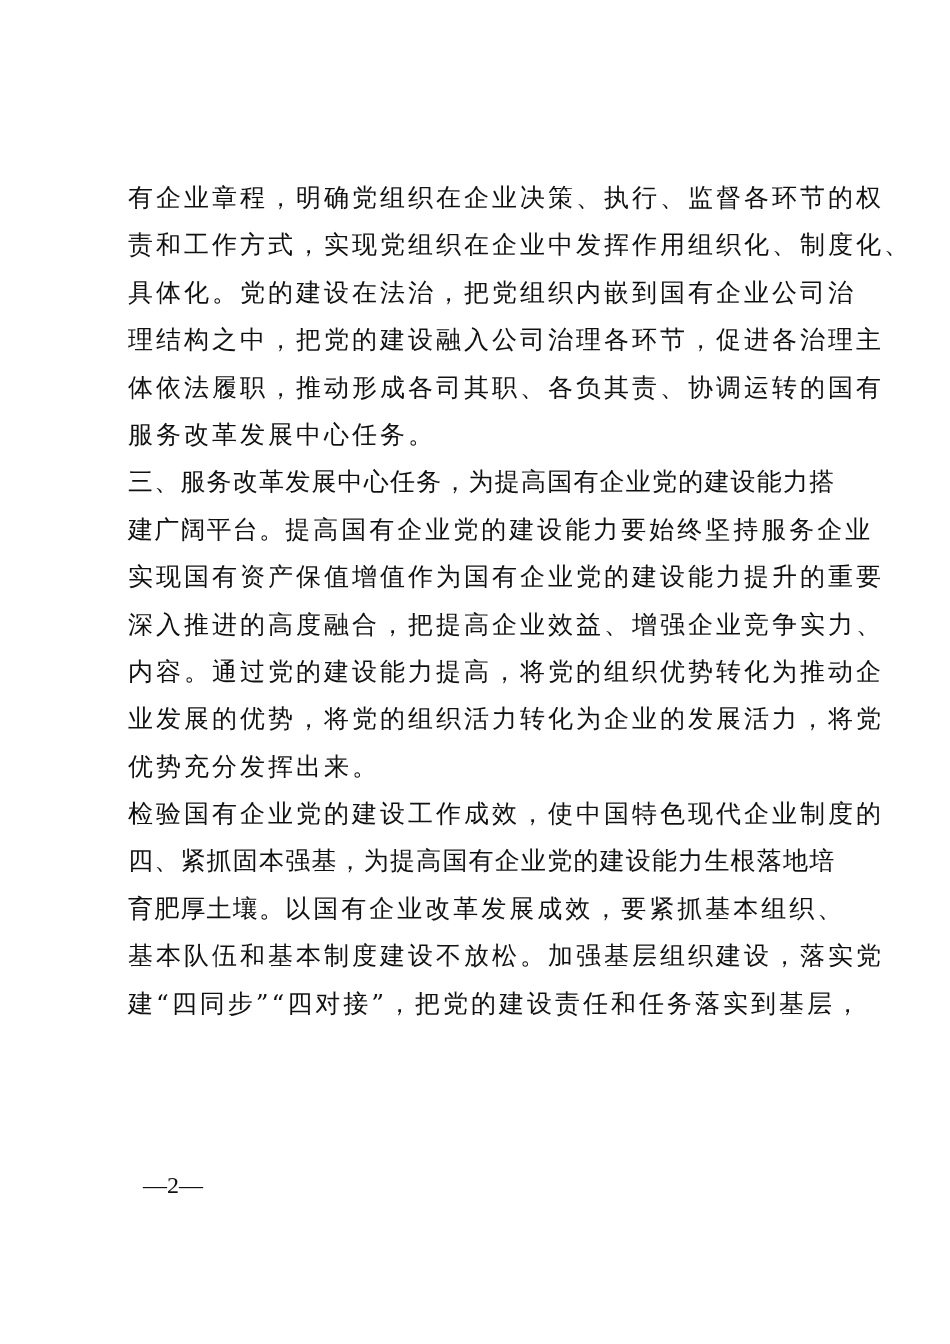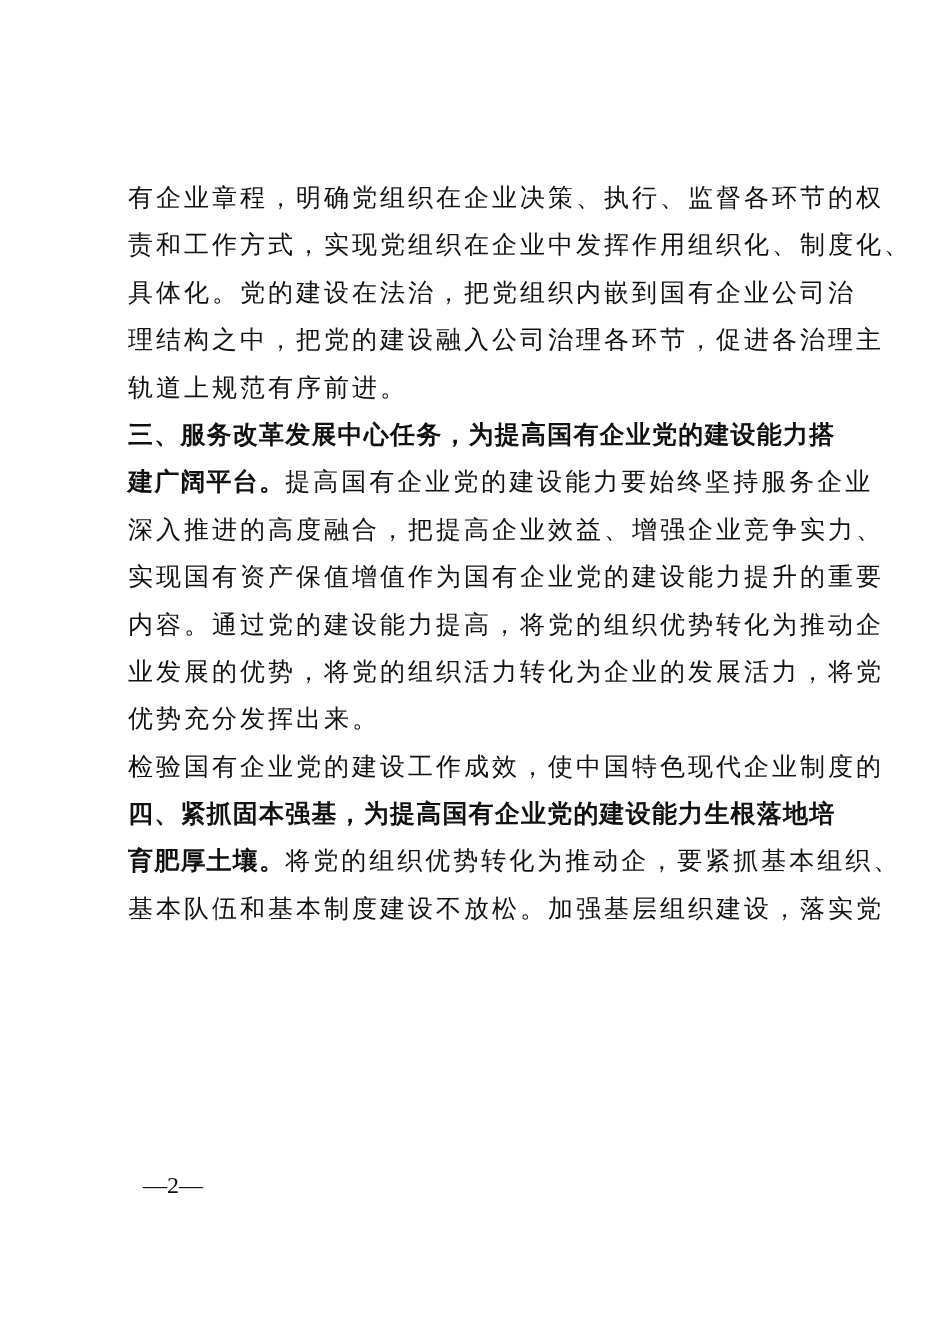--- a/index.html
+++ b/index.html
@@ -32,21 +32,21 @@
     }
     .line {
       height: 47.4px;
       line-height: 47.4px;
       font-size: 25px;
       white-space: nowrap;
       letter-spacing: 3px;
     }
     .bold {
       font-family: "DejaVu Sans", "Liberation Sans", sans-serif;
-      font-weight: bold;
+      font-weight: normal;
       letter-spacing: 1.2px;
     }
     .footer {
       position: absolute;
       left: 143px;
       top: 1172px;
       font-family: "Liberation Serif", "DejaVu Serif", serif;
       font-size: 24px;
       color: #111;
       letter-spacing: 0px;
@@ -54,28 +54,30 @@
   </style>
 </head>
 <body>
 
 <div class="page">
   <div class="body-text">
     <div class="line"><span class="bold"></span><span>有企业章程，明确党组织在企业决策、执行、监督各环节的权</span></div>
     <div class="line"><span class="bold"></span><span>责和工作方式，实现党组织在企业中发挥作用组织化、制度化、</span></div>
     <div class="line"><span class="bold"></span><span>具体化。党的建设在法治，把党组织内嵌到国有企业公司治</span></div>
     <div class="line"><span class="bold"></span><span>理结构之中，把党的建设融入公司治理各环节，促进各治理主</span></div>
-    <div class="line"><span class="bold"></span><span>轨道上规范有序前进。</span></div>
+    <div class="line"><span class="bold"></span><span>体依法履职，推动形成各司其职、各负其责、协调运转的国有</span></div>
+    <div class="line"><span class="bold"></span><span>服务改革发展中心任务。</span></div>
     <div class="line"><span class="bold">三、服务改革发展中心任务，为提高国有企业党的建设能力搭</span><span></span></div>
     <div class="line"><span class="bold">建广阔平台。</span><span>提高国有企业党的建设能力要始终坚持服务企业</span></div>
+    <div class="line"><span class="bold"></span><span>实现国有资产保值增值作为国有企业党的建设能力提升的重要</span></div>
     <div class="line"><span class="bold"></span><span>深入推进的高度融合，把提高企业效益、增强企业竞争实力、</span></div>
-    <div class="line"><span class="bold"></span><span>实现国有资产保值增值作为国有企业党的建设能力提升的重要</span></div>
     <div class="line"><span class="bold"></span><span>内容。通过党的建设能力提高，将党的组织优势转化为推动企</span></div>
     <div class="line"><span class="bold"></span><span>业发展的优势，将党的组织活力转化为企业的发展活力，将党</span></div>
     <div class="line"><span class="bold"></span><span>优势充分发挥出来。</span></div>
     <div class="line"><span class="bold"></span><span>检验国有企业党的建设工作成效，使中国特色现代企业制度的</span></div>
     <div class="line"><span class="bold">四、紧抓固本强基，为提高国有企业党的建设能力生根落地培</span><span></span></div>
-    <div class="line"><span class="bold">育肥厚土壤。</span><span>将党的组织优势转化为推动企，要紧抓基本组织、</span></div>
+    <div class="line"><span class="bold">育肥厚土壤。</span><span>以国有企业改革发展成效，要紧抓基本组织、</span></div>
     <div class="line"><span class="bold"></span><span>基本队伍和基本制度建设不放松。加强基层组织建设，落实党</span></div>
+    <div class="line"><span class="bold"></span><span>建“四同步”“四对接”，把党的建设责任和任务落实到基层，</span></div>
   </div>
 
   <div class="footer">—2—</div>
 </div>
 
 </body></html>

